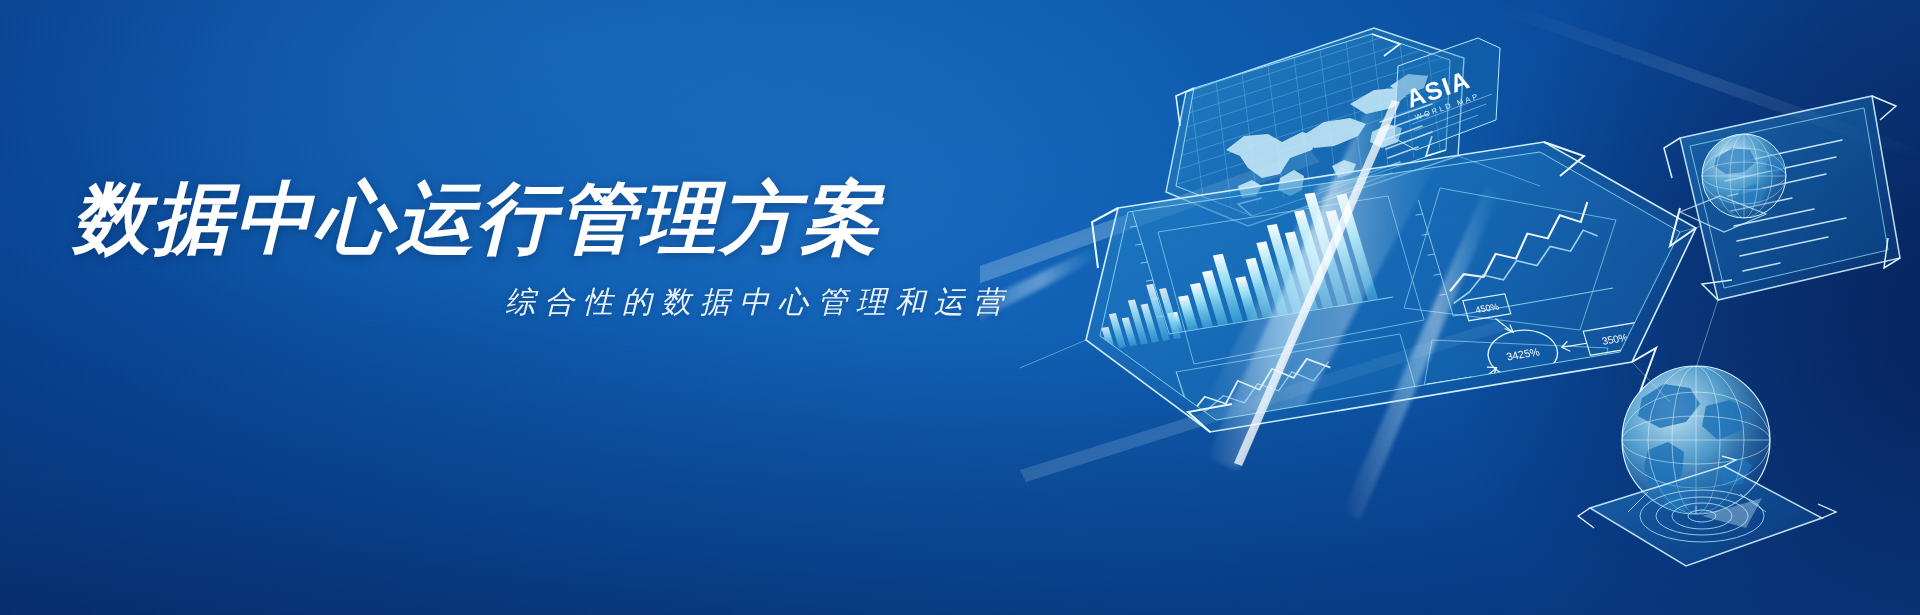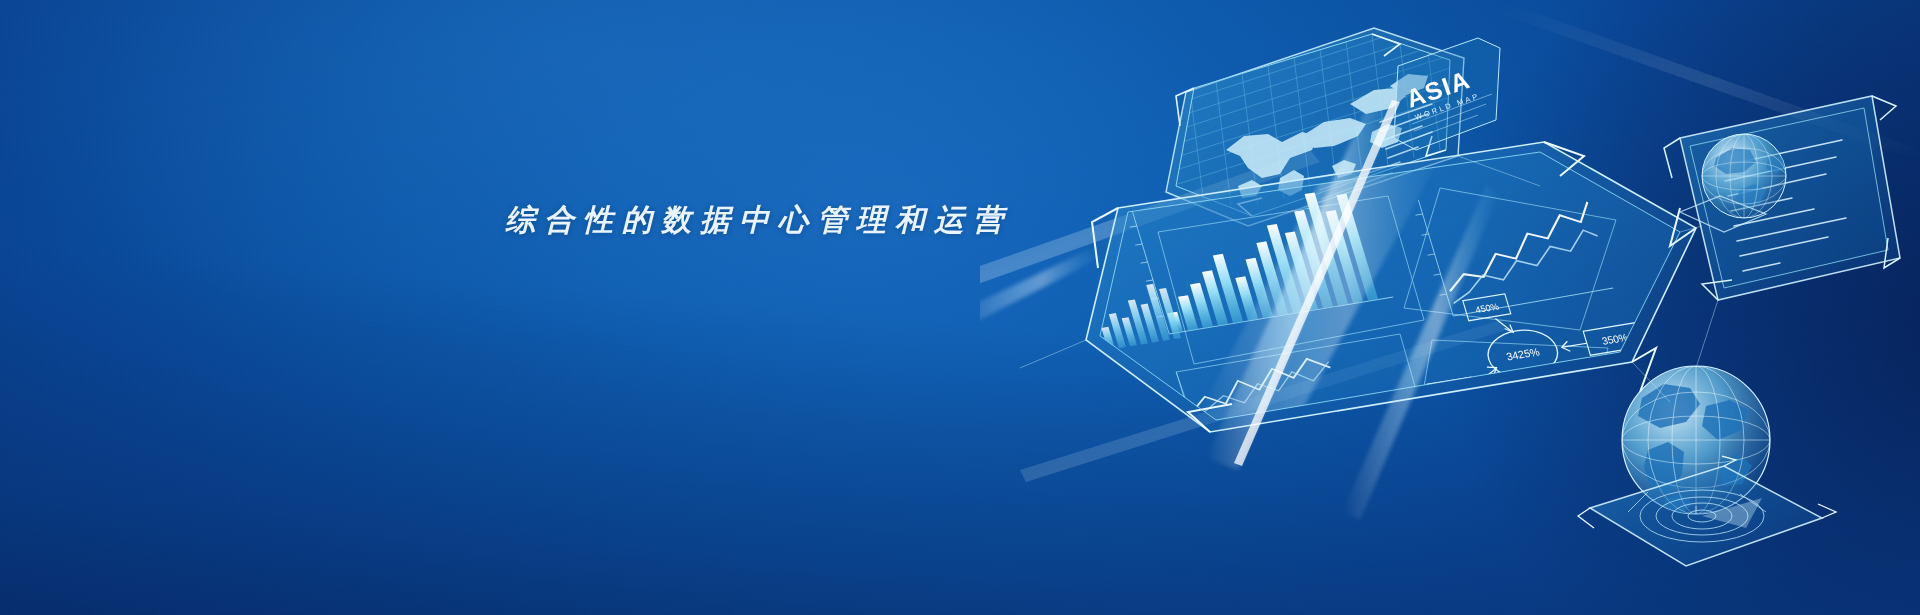--- a/index.html
+++ b/index.html
@@ -59,21 +59,21 @@
     letter-spacing: 3px;
     font-style: italic;
     white-space: nowrap;
     text-shadow: 0 2px 10px rgba(2,26,62,.35);
   }
   .subtitle {
     margin-top: 22px;
     text-align: right;
     padding-right: 50px;
     font-size: 30px;
-    font-weight: 700;
+    font-weight: 400;
     font-style: italic;
     color: #eaf4ff;
     letter-spacing: 9px;
     white-space: nowrap;
     text-shadow: 0 1px 6px rgba(2,26,62,.3);
   }
 
   
   .hero {
     position: absolute;
@@ -456,16 +456,17 @@
         <path d="M478,156 L560,186"></path>
         <path d="M700,232 L722,226"></path>
         <path d="M738,300 L716,368"></path>
         <path d="M652,362 L690,402"></path>
         <path d="M106,340 L40,368"></path>
       </g>
     </svg>
   </div>
 
   <div class="text-block">
+    <div class="title">数据中心运行管理方案</div>
     <div class="subtitle">综合性的数据中心管理和运营</div>
   </div>
 
 </div>
 
 </body></html>

